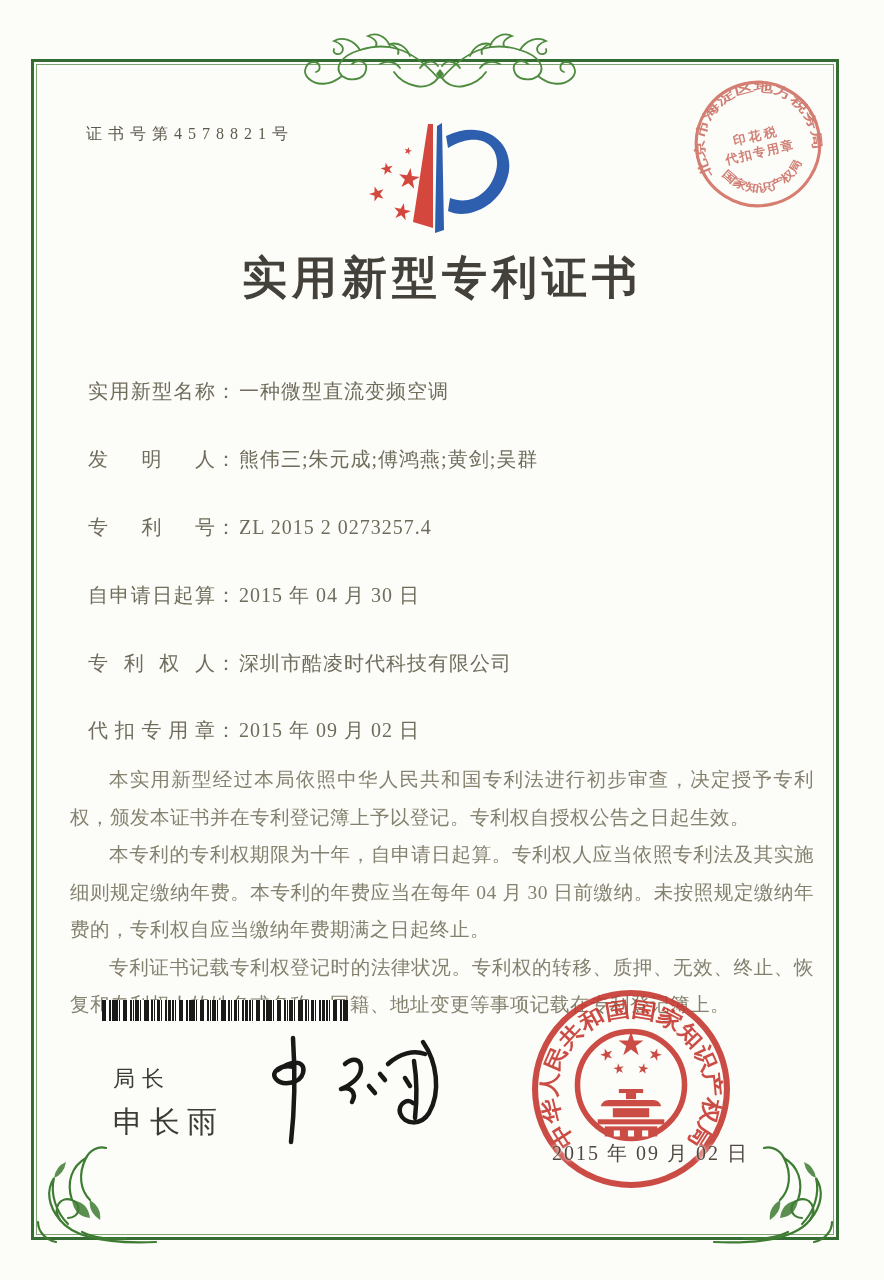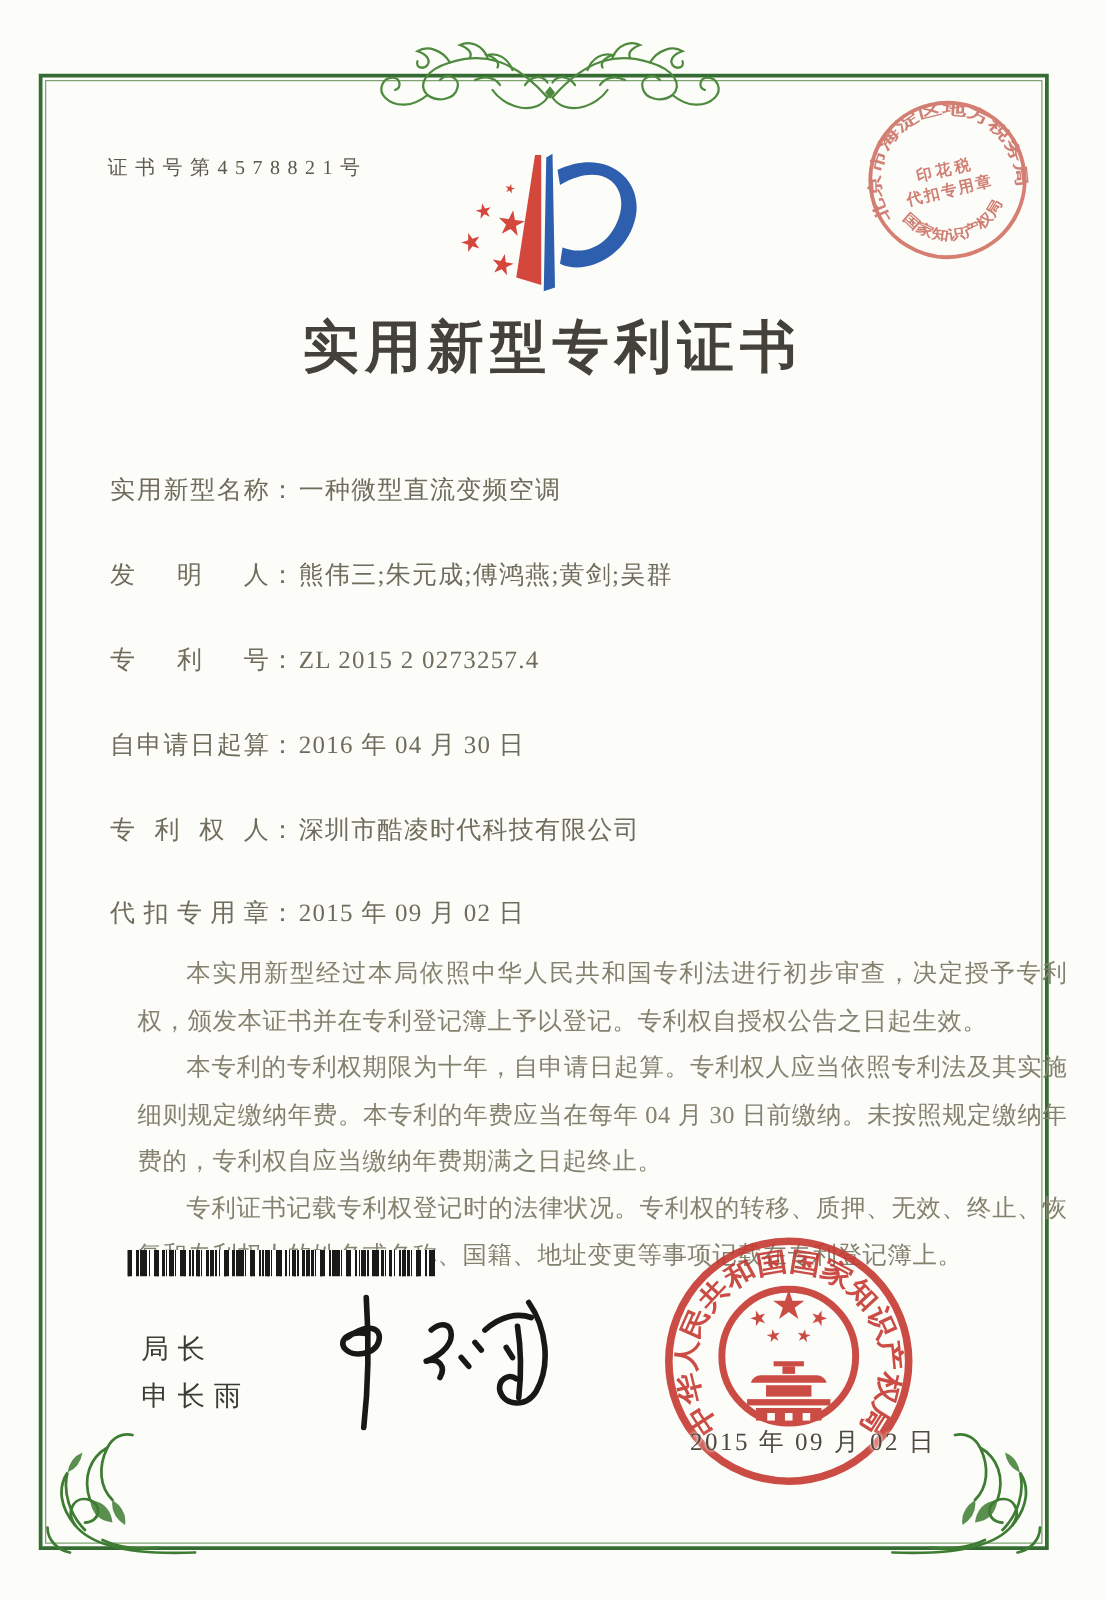--- a/index.html
+++ b/index.html
@@ -23,31 +23,31 @@
             transform:rotate(-13deg);opacity:.85;}
   .title{position:absolute;left:0;top:248px;width:884px;margin:0;text-align:center;
          font-size:45px;font-weight:bold;letter-spacing:5px;color:#43413a;}
   
   .field{position:absolute;left:88px;font-size:20px;color:#6f6c5b;letter-spacing:1px;
          white-space:nowrap;}
   .f-label{display:inline-block;width:128px;text-align:justify;text-align-last:justify;}
   .f-colon{margin:0 2px 0 0;}
   .f1{top:378px}.f2{top:446px}.f3{top:514px}.f4{top:582px}.f5{top:650px}.f6{top:717px}
   
-  .paras{position:absolute;left:70px;top:761px;width:744px;margin-left:40px;}
+  .paras{position:absolute;left:70px;top:761px;width:744px;}
   .paras p{margin:0;text-indent:2em;font-size:19.5px;line-height:37.5px;
            color:#84816e;letter-spacing:.5px;text-align:justify;}
   
   .barcode{position:absolute;left:102px;top:1000px;width:246px;height:21px;background:#fff;
     background-image:
       repeating-linear-gradient(90deg,#1a1a18 0 2px,transparent 2px 3px,#1a1a18 3px 4px,transparent 4px 7px),
       repeating-linear-gradient(90deg,#1a1a18 0 3px,transparent 3px 5px,transparent 5px 11px);}
   .sig-title{position:absolute;left:113px;top:1064px;font-size:22px;letter-spacing:7px;
              color:#3d3c34;font-family:"Liberation Sans","DejaVu Sans",sans-serif;}
-  .sig-name{position:absolute;left:113px;top:1102px;font-size:22px;letter-spacing:7px;
+  .sig-name{position:absolute;left:113px;top:1102px;font-size:30px;letter-spacing:7px;
             color:#3d3c34;font-family:"Liberation Sans","DejaVu Sans",sans-serif;}
   .signature{position:absolute;left:248px;top:1028px;width:210px;height:118px;}
   .official-seal{position:absolute;left:530px;top:988px;width:202px;height:202px;opacity:.9;}
   .seal-date{position:absolute;left:552px;top:1140px;font-size:20px;letter-spacing:2px;
              color:#4e483d;text-shadow:0 0 3px #fff,0 0 4px #fff;}
   .footer{position:absolute;left:0;top:1200px;width:884px;text-align:center;
           font-size:17px;letter-spacing:3px;color:#75735f;}
 </style>
 </head>
 <body>
@@ -143,21 +143,21 @@
   <div class="field f1">
     <span class="f-label">实用新型名称</span><span class="f-colon">：</span><span class="f-value">一种微型直流变频空调</span>
   </div>
   <div class="field f2">
     <span class="f-label">发明人</span><span class="f-colon">：</span><span class="f-value">熊伟三;朱元成;傅鸿燕;黄剑;吴群</span>
   </div>
   <div class="field f3">
     <span class="f-label">专利号</span><span class="f-colon">：</span><span class="f-value">ZL 2015 2 0273257.4</span>
   </div>
   <div class="field f4">
-    <span class="f-label">自申请日起算</span><span class="f-colon">：</span><span class="f-value">2016 年 04 月 30 日</span>
+    <span class="f-label">自申请日起算</span><span class="f-colon">：</span><span class="f-value">2015 年 04 月 30 日</span>
   </div>
   <div class="field f5">
     <span class="f-label">专利权人</span><span class="f-colon">：</span><span class="f-value">深圳市酷凌时代科技有限公司</span>
   </div>
   <div class="field f6">
     <span class="f-label">代扣专用章</span><span class="f-colon">：</span><span class="f-value">2015 年 09 月 02 日</span>
   </div>
 
   <div class="paras">
     <p>本实用新型经过本局依照中华人民共和国专利法进行初步审查，决定授予专利权，颁发本证书并在专利登记簿上予以登记。专利权自授权公告之日起生效。</p>

